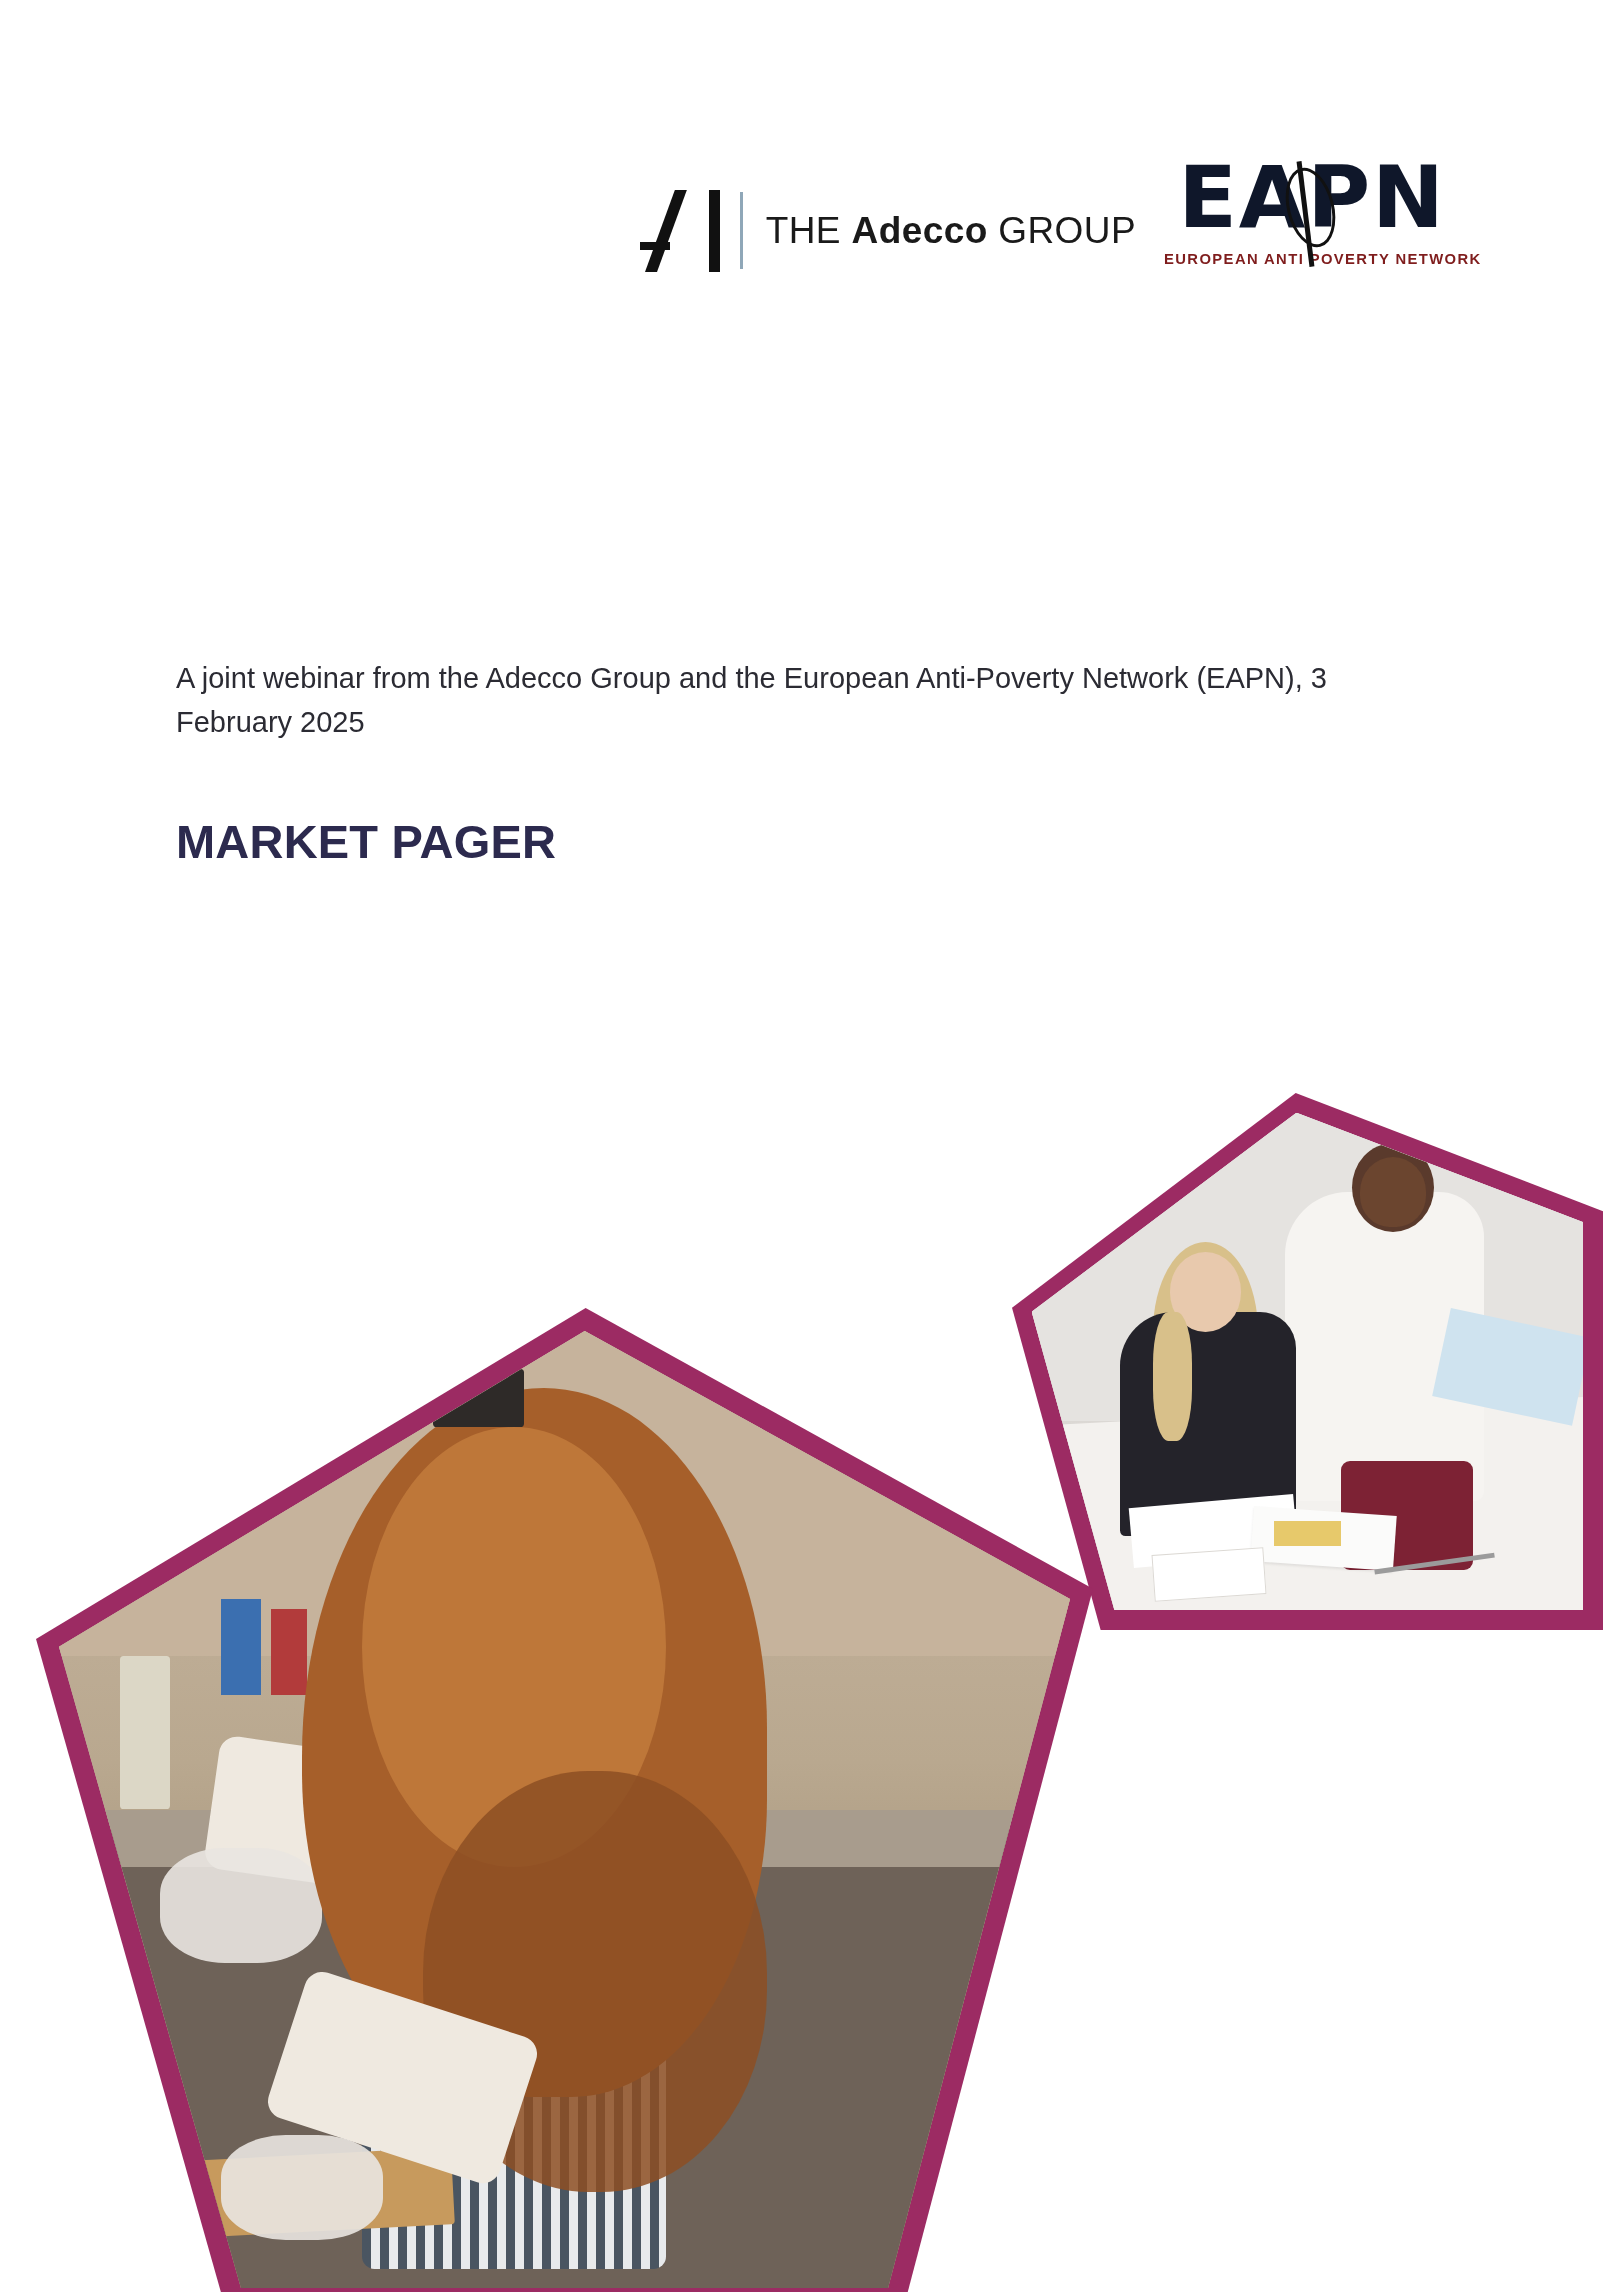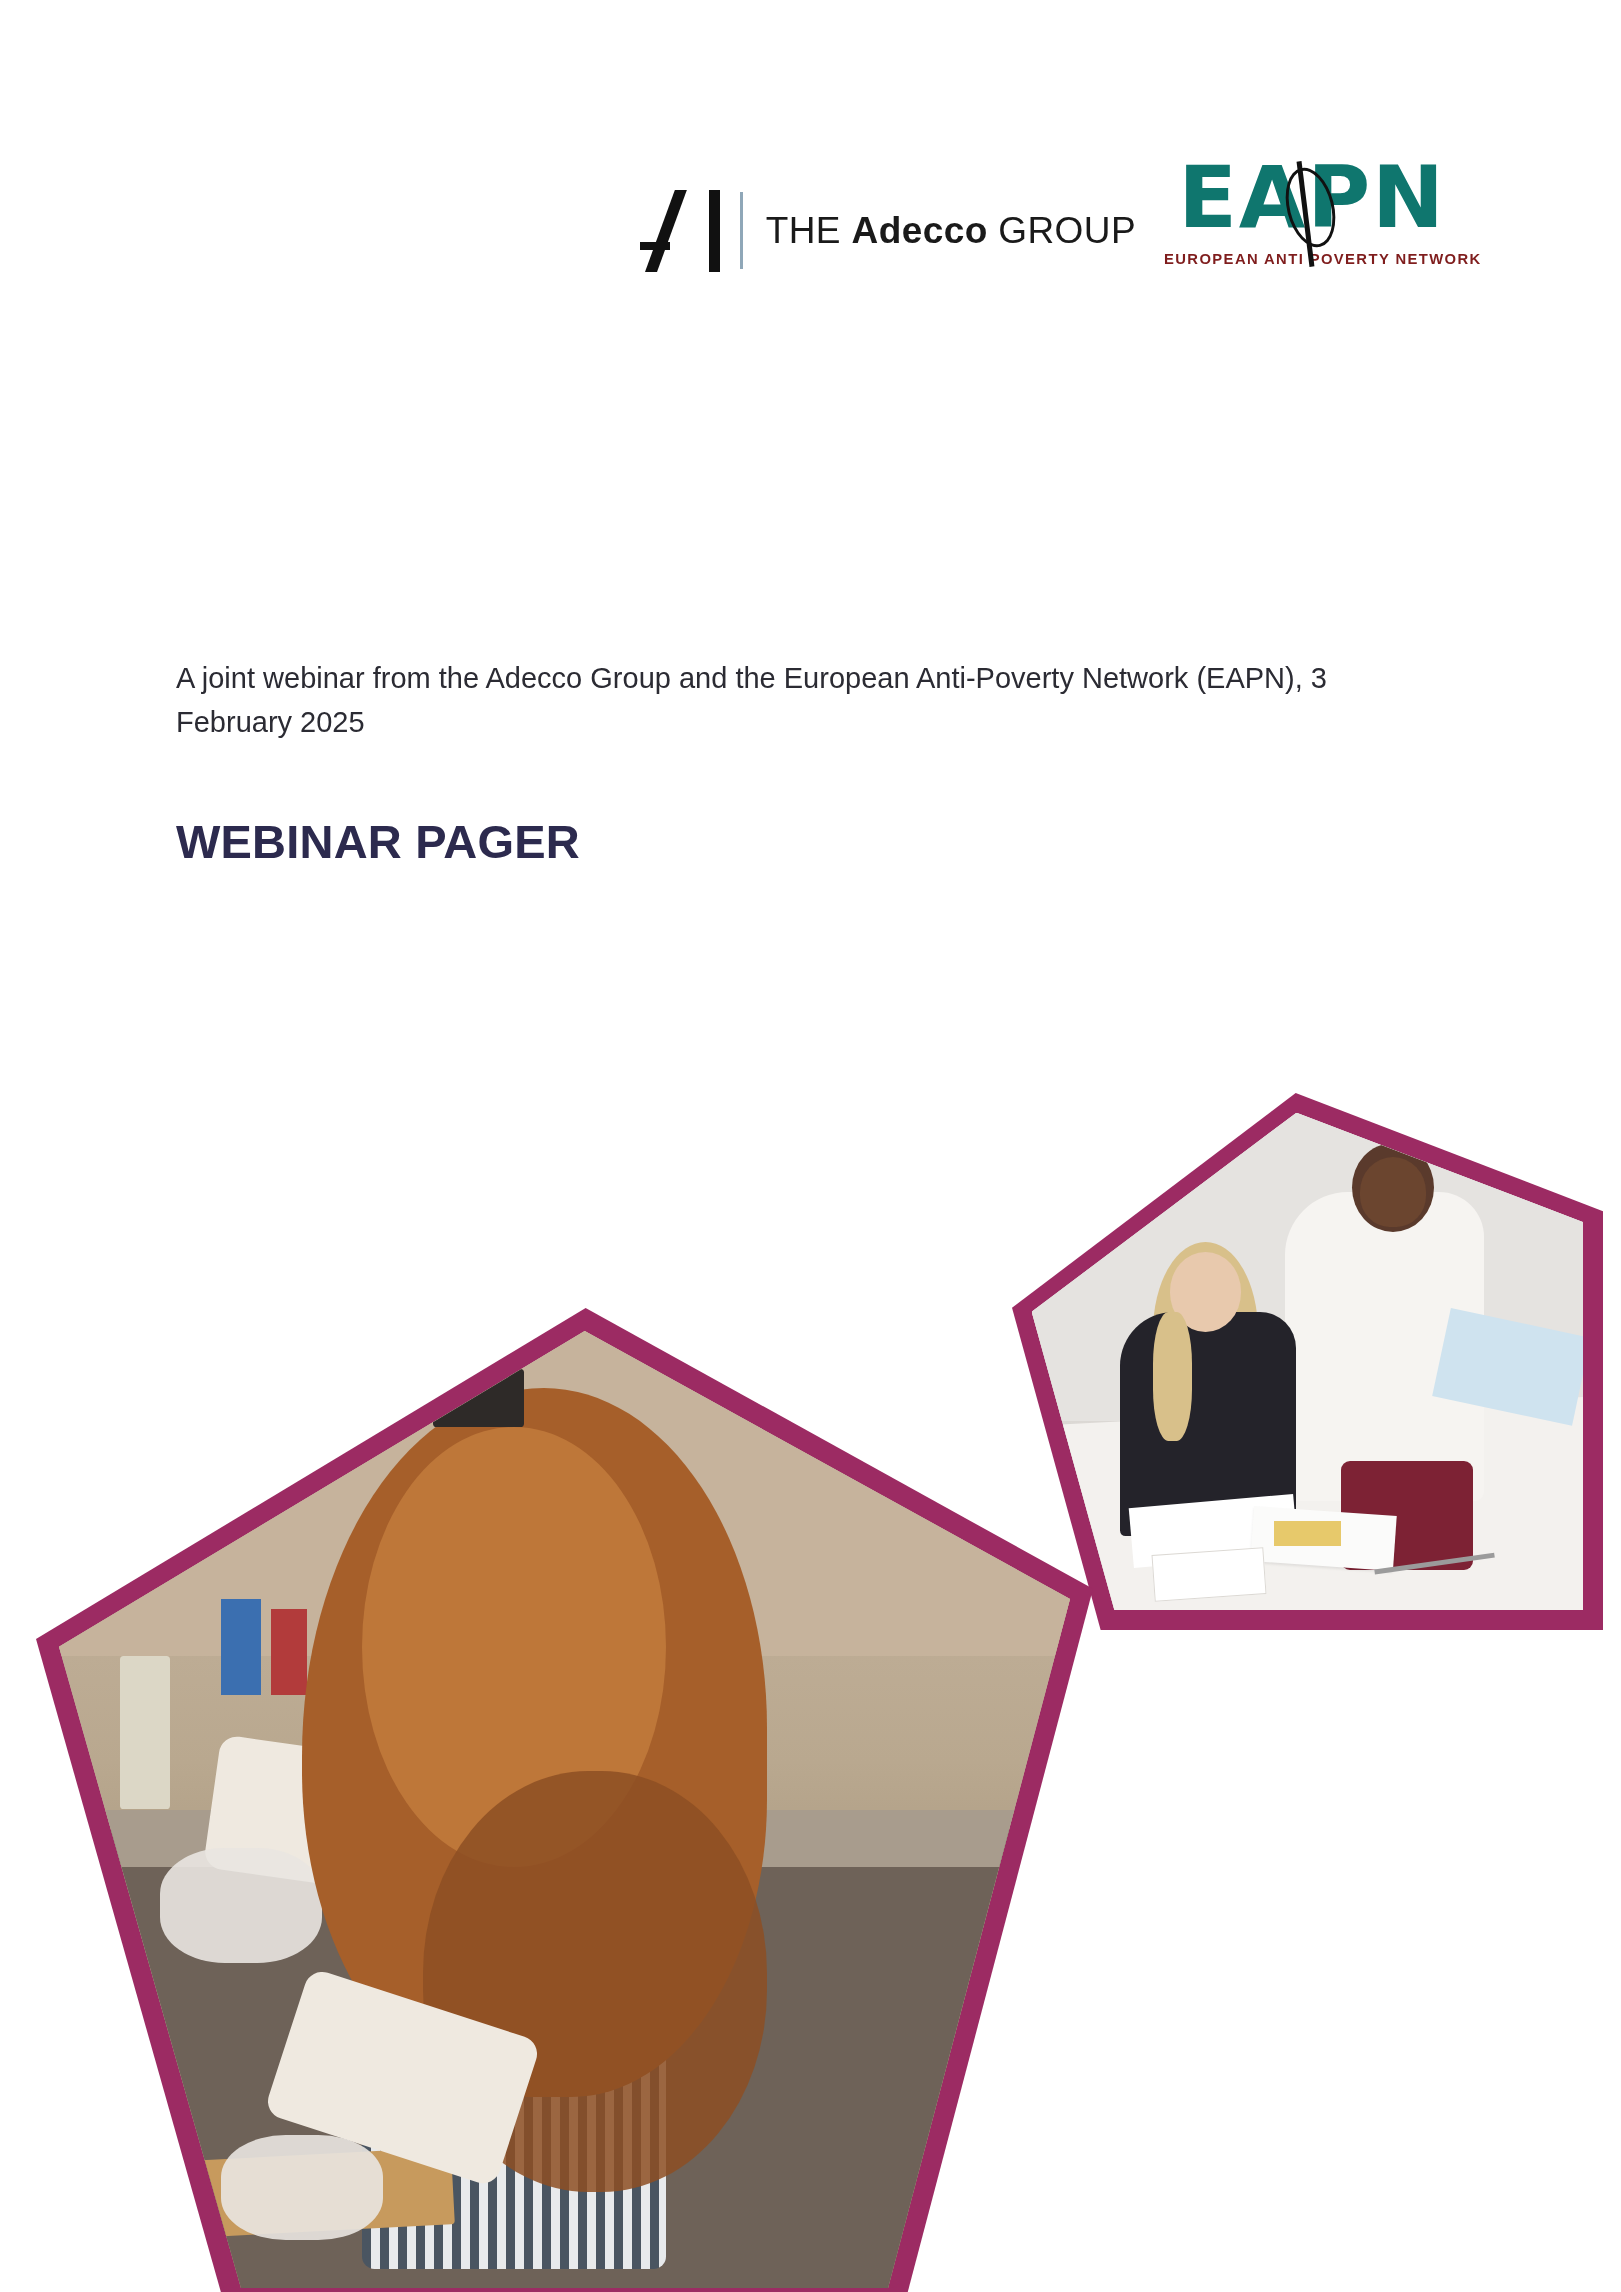--- a/index.html
+++ b/index.html
@@ -84,21 +84,21 @@
     position: absolute;
     left: 1164px;
     top: 0px;
     width: 296px;
     text-align: center;
   }
   .eapn-letters {
     font-size: 86px;
     font-weight: 700;
     letter-spacing: 1.8px;
-    color: #0f766e;
+    color: #0f172a;
     line-height: 1;
     position: relative;
     display: inline-block;
     font-family: "DejaVu Sans", sans-serif;
   }
   .eapn-letters .ring {
     position: absolute;
     left: 109px;
     top: 12.5px;
     width: 41px;
@@ -275,21 +275,21 @@
       <span class="ring"></span>
       <span class="stem"></span>
     </div>
     <div class="eapn-sub">EUROPEAN ANTI POVERTY NETWORK</div>
   </div>
 
 </div>
 
 <div class="title-block">
   <p class="subtitle">A joint webinar from the Adecco Group and the European Anti-Poverty Network (EAPN), 3 February 2025</p>
-  <p class="kicker">WEBINAR PAGER</p>
+  <p class="kicker">MARKET PAGER</p>
 </div>
 
 <div class="collage">
 
   <div class="pent-top">
     <div class="frame"></div>
     <div class="photo">
       <div class="meeting-scene">
         <div class="wall"></div>
         <div class="table"></div>

